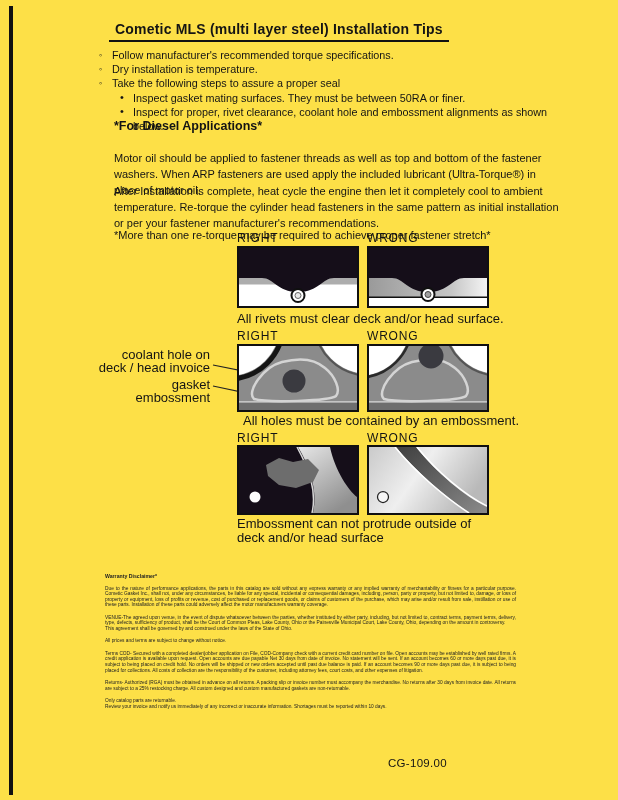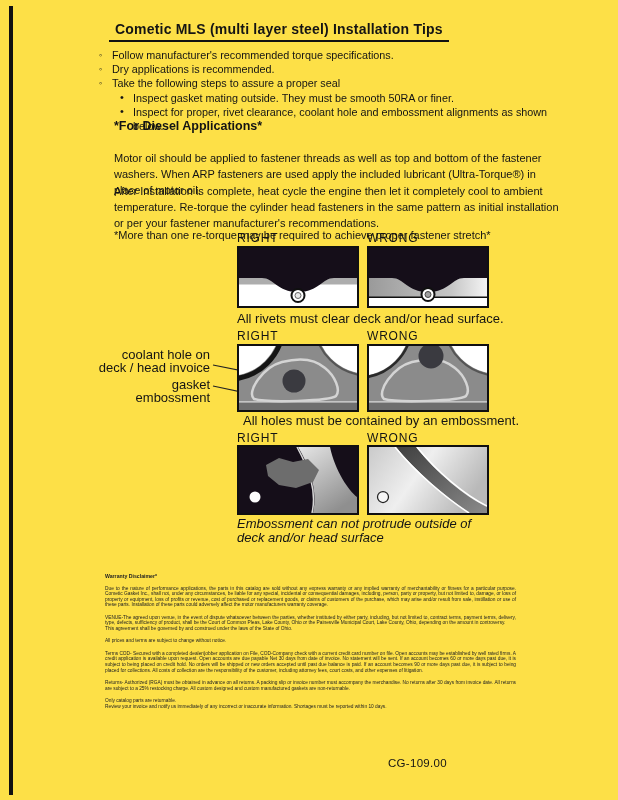--- a/index.html
+++ b/index.html
@@ -32,23 +32,23 @@
 <body>
 
 <div class="page">
 
   <div class="left-rule"></div>
 
   <h1 class="title">Cometic MLS (multi layer steel) Installation Tips</h1>
 
   <div class="bullets">
     <div class="bullet"><span class="mk">◦</span><span>Follow manufacturer's recommended torque specifications.</span></div>
-    <div class="bullet"><span class="mk">◦</span><span>Dry applications is recommended.</span></div>
+    <div class="bullet"><span class="mk">◦</span><span>Dry installation is temperature.</span></div>
     <div class="bullet"><span class="mk">◦</span><span>Take the following steps to assure a proper seal</span></div>
-    <div class="bullet sub"><span class="mk">•</span><span>Inspect gasket mating outside.  They must be smooth 50RA or finer.</span></div>
+    <div class="bullet sub"><span class="mk">•</span><span>Inspect gasket mating surfaces.  They must be between 50RA or finer.</span></div>
     <div class="bullet sub"><span class="mk">•</span><span>Inspect for proper, rivet clearance, coolant hole and embossment alignments as shown below.</span></div>
   </div>
 
   <h2 class="diesel-h">*For Diesel Applications*</h2>
   <p class="para p1">Motor oil should be applied to fastener threads as well as top and bottom of the fastener washers. When ARP fasteners are used apply the included lubricant (Ultra-Torque®) in place of motor oil.</p>
   <p class="para p2">After Installation is complete, heat cycle the engine then let it completely cool to ambient temperature. Re-torque the cylinder head fasteners in the same pattern as initial installation or per your fastener manufacturer's recommendations.</p>
   <p class="para p3">*More than one re-torque may be required to achieve proper fastener stretch*</p>
 
   <div class="fig-label" style="left:237px;top:231px;">RIGHT</div>
   <div class="fig-label" style="left:367px;top:231px;">WRONG</div>
@@ -174,21 +174,21 @@
     </defs>
     <rect x="2" y="2" width="240" height="136" fill="url(#g3wbg)" stroke="#101010" stroke-width="4"></rect>
     <g clip-path="url(#c3w)">
       <path d="M58,4 L98,4 C138,54 196,104 240,124 L240,136 L206,136 C158,104 96,52 58,4 Z" fill="url(#g3wband)"></path>
       <path d="M56,4 C96,54 158,106 204,136" stroke="#ffffff" stroke-width="3" fill="none"></path>
       <path d="M100,4 C140,54 198,102 240,122" stroke="#ffffff" stroke-width="3" fill="none"></path>
       <circle cx="32" cy="104" r="11" fill="#f6f6f6" stroke="#222" stroke-width="2.5"></circle>
     </g>
   </svg>
 
-  <div class="caption" style="left:237px;top:517px;width:262px;font-style:italic;">Embossment can not protrude outside of deck and/or head surface</div>
+  <div class="caption" style="left:237px;top:517px;width:262px;">Embossment can not protrude outside of deck and/or head surface</div>
 
   <div class="disclaimer">
     <h3>Warranty Disclaimer*</h3>
     <p>Due to the nature of performance applications, the parts in this catalog are sold without any express warranty or any implied warranty of merchantability or fitness for a particular purpose.  Cometic Gasket Inc., shall not, under any circumstances, be liable for any special, incidental or consequential damages, including, person, party or property, but not limited to, damage, or loss of property or equipment, loss of profits or revenue, cost of purchased or replacement goods, or claims of customers of the purchase, which may arise and/or result from sale, instillation or use of these parts.  Installation of these parts could adversely affect the motor manufacturers warranty coverage.</p>
     <p class="tight">VENUE-The agreed upon venue, in the event of dispute whatsoever between the parties, whether instituted by either party, including, but not limited to, contract terms, payment terms, delivery, type, defects, sufficiency of product, shall be the Court of Common Pleas, Lake County, Ohio or the Painesville Municipal Court, Lake County, Ohio, depending on the amount in controversy.</p>
     <p class="gap-after">This agreement shall be governed by and construed under the laws of the State of Ohio.</p>
     <p>All prices and terms are subject to change without notice.</p>
     <p>Terms COD- Secured with a completed dealer/jobber application on File, COD-Company check with a current credit card number on file.  Open accounts may be established by well rated firms.  A credit application is available upon request.  Open accounts are due payable Net 30 days from date of invoice.  No statement will be sent.  If an account becomes 60 or more days past due, it is subject to being placed on credit hold.  No orders will be shipped or new orders accepted until past due balance is paid.  If an account becomes 90 or more days past due, it is subject to being placed for collections.  All costs of collection are the responsibility of the customer, including attorney fees, court costs, and other expenses of litigation.</p>
     <p>Returns- Authorized (RGA) must be obtained in advance on all returns.  A packing slip or invoice number must accompany the merchandise.  No returns after 30 days from invoice date.  All returns are subject to a 25% restocking charge.  All custom designed and custom manufactured gaskets are non-returnable.</p>
     <p class="tight">Only catalog parts are returnable.</p>

